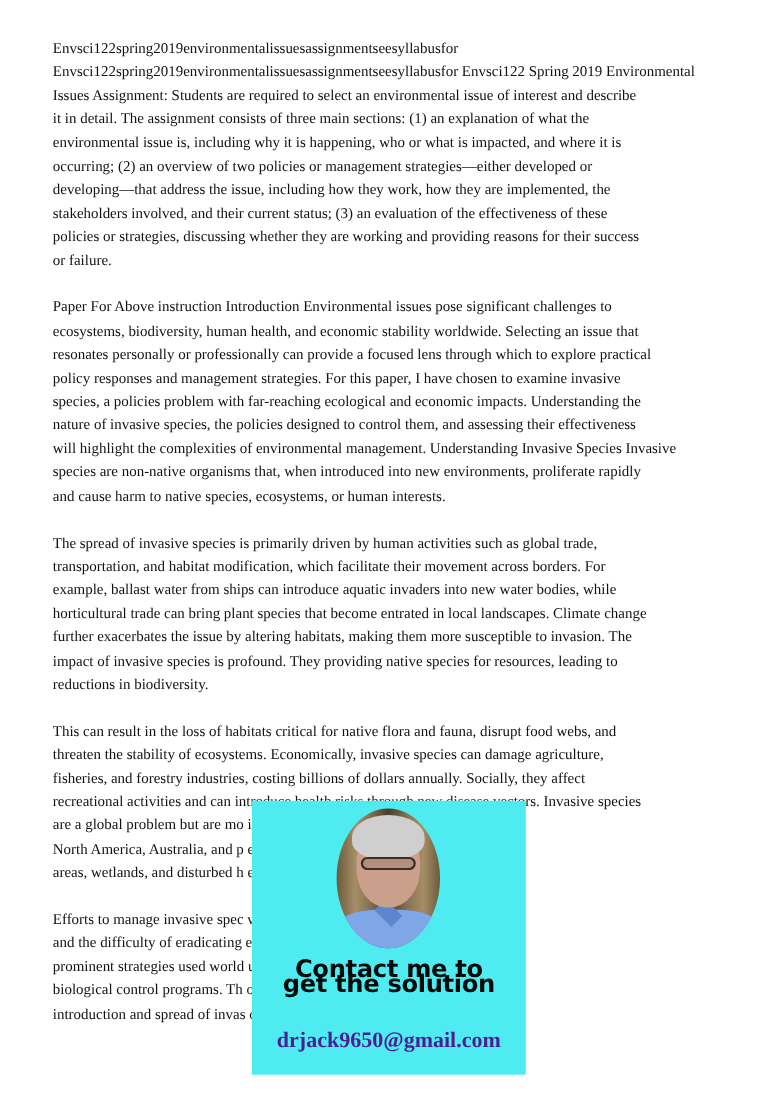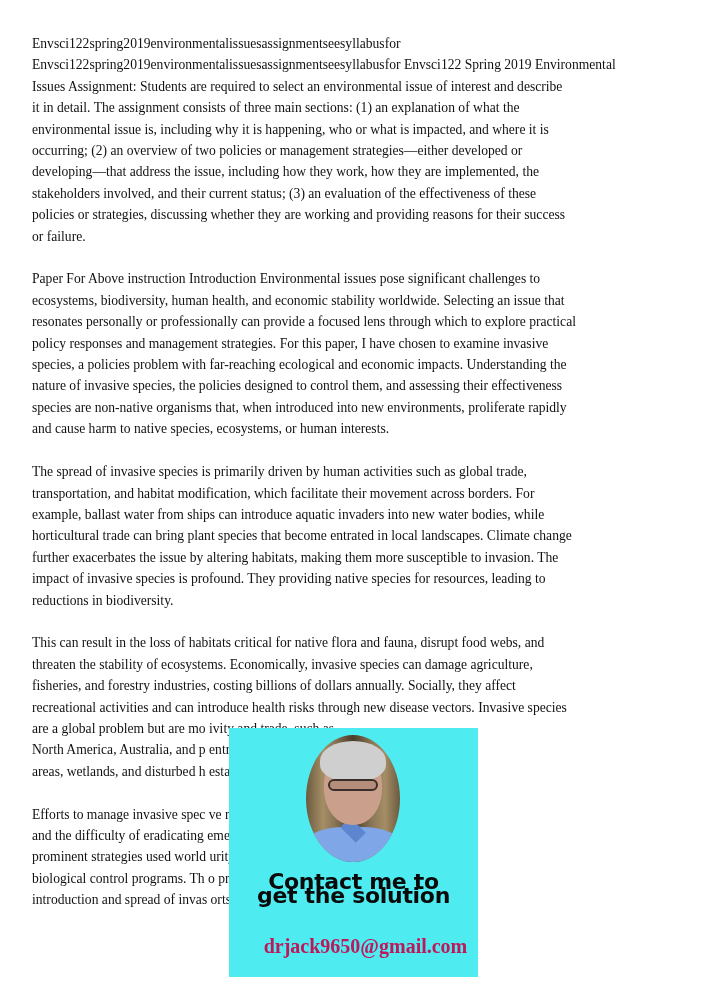--- a/index.html
+++ b/index.html
@@ -1,18 +1,18 @@
 <!DOCTYPE html>
 <html><head>
   <meta charset="utf-8">
   <style>
     html, body { margin: 0; padding: 0; background: #ffffff; }
     body { width: 708px; height: 1000px; position: relative; overflow: hidden; }
     .page {
-      position: absolute; left: 32px; top: 33px; width: 640px;
+      position: absolute; left: 48px; top: 33px; width: 640px;
       font-family: "Liberation Serif", "DejaVu Serif", serif;
       font-size: 13.6px; line-height: 21.4px; color: #111111;
     }
     .para { margin: 0 0 21.4px 0; }
     .line { display: block; white-space: nowrap; }
     .overlay {
       position: absolute; left: 229px; top: 728px; width: 249px; height: 249px;
       background: #4eecf0;
     }
     .portrait {
@@ -45,21 +45,21 @@
       position: absolute; left: 0; width: 249px; text-align: center;
       font-family: "DejaVu Sans", "Liberation Sans", sans-serif;
       font-weight: bold; font-size: 22px; line-height: 30px; color: #0a0a0a;
       letter-spacing: -0.3px;
     }
     .cta1 { top: 139px; }
     .cta2 { top: 153px; }
     .email {
       position: absolute; left: 0; top: 206px; width: 249px; text-align: center;
       font-family: "Liberation Serif", "DejaVu Serif", serif;
-      font-weight: bold; font-size: 20px; line-height: 24px; color: #be185d; margin-left: 12px;
+      font-weight: bold; font-size: 20px; line-height: 24px; color: #4c1d95;
     }
   </style>
 </head>
 <body>
 
 <div class="page">
   <div class="para">
     <span class="line">Envsci122spring2019environmentalissuesassignmentseesyllabusfor</span>
     <span class="line">Envsci122spring2019environmentalissuesassignmentseesyllabusfor Envsci122 Spring 2019 Environmental</span>
     <span class="line">Issues Assignment: Students are required to select an environmental issue of interest and describe</span>
@@ -71,20 +71,21 @@
     <span class="line">policies or strategies, discussing whether they are working and providing reasons for their success</span>
     <span class="line">or failure.</span>
   </div>
   <div class="para">
     <span class="line">Paper For Above instruction Introduction Environmental issues pose significant challenges to</span>
     <span class="line">ecosystems, biodiversity, human health, and economic stability worldwide. Selecting an issue that</span>
     <span class="line">resonates personally or professionally can provide a focused lens through which to explore practical</span>
     <span class="line">policy responses and management strategies. For this paper, I have chosen to examine invasive</span>
     <span class="line">species, a policies problem with far-reaching ecological and economic impacts. Understanding the</span>
     <span class="line">nature of invasive species, the policies designed to control them, and assessing their effectiveness</span>
+    <span class="line">will highlight the complexities of environmental management. Understanding Invasive Species Invasive</span>
     <span class="line">species are non-native organisms that, when introduced into new environments, proliferate rapidly</span>
     <span class="line">and cause harm to native species, ecosystems, or human interests.</span>
   </div>
   <div class="para">
     <span class="line">The spread of invasive species is primarily driven by human activities such as global trade,</span>
     <span class="line">transportation, and habitat modification, which facilitate their movement across borders. For</span>
     <span class="line">example, ballast water from ships can introduce aquatic invaders into new water bodies, while</span>
     <span class="line">horticultural trade can bring plant species that become entrated in local landscapes. Climate change</span>
     <span class="line">further exacerbates the issue by altering habitats, making them more susceptible to invasion. The</span>
     <span class="line">impact of invasive species is profound. They providing native species for resources, leading to</span>

